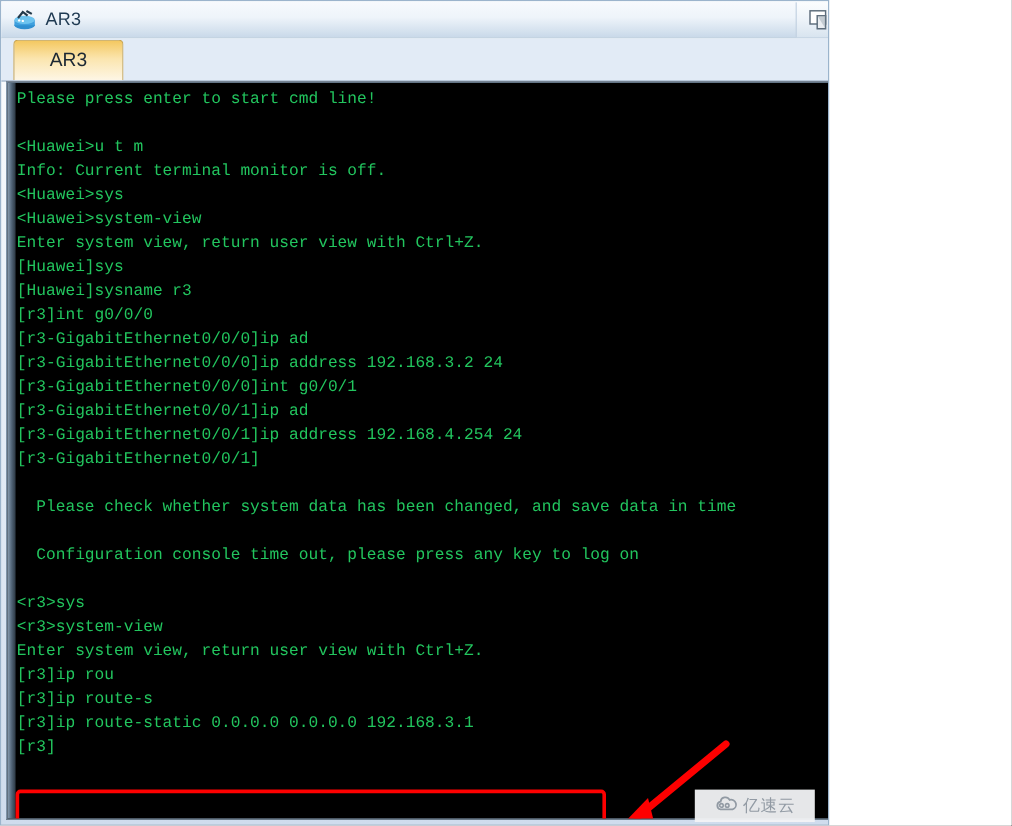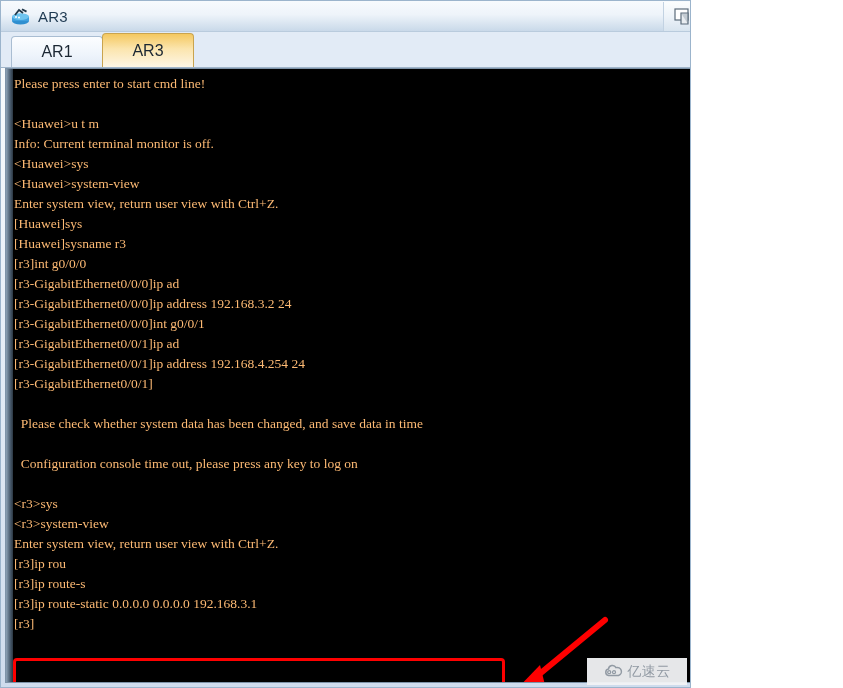--- a/index.html
+++ b/index.html
@@ -144,22 +144,22 @@
     width: 7px;
     height: 100%;
     background: linear-gradient(90deg, #8ea3b7 0%, #4f6275 55%, #2b3742 100%);
   }
   .term {
     position: absolute;
     left: 8px;
     top: 0;
     right: 0;
     bottom: 0;
-    color: #fdba74;
-    font-family: Liberation Serif, serif;
+    color: #22c55e;
+    font-family: Liberation Mono, monospace;
     font-size: 13.5px;
     line-height: 20px;
     white-space: pre;
     padding-top: 5px;
     box-sizing: border-box;
   }
   .term .line { height: 20px; }
   .term .blank { height: 20px; }
 
   
@@ -179,21 +179,21 @@
     left: 498px;
     top: 546px;
     width: 110px;
     height: 82px;
     pointer-events: none;
   }
 
   
   .watermark {
     position: absolute;
-    right: 3px;
+    right: 11px;
     bottom: 2px;
     width: 100px;
     height: 27px;
     background: #f3f4f6;
     display: flex;
     align-items: center;
     justify-content: center;
     gap: 4px;
     opacity: 0.95;
   }
@@ -251,23 +251,20 @@
         </span>
       </div>
       <div class="winbtn">
         <span class="glyph-x">X</span>
       </div>
     </div>
   </div>
 
   <div class="tabstrip">
     <div class="tabs">
-      <div class="tab inactive">
-        <span>AR1</span>
-      </div>
       <div class="tab active">
         <span>AR3</span>
       </div>
     </div>
   </div>
 
   <div class="term-frame">
     <div class="term-gutter"></div>
     <div class="term" id="terminal-output"><div class="line">Please press enter to start cmd line!</div><div class="blank">&nbsp;</div><div class="line">&lt;Huawei&gt;u t m</div><div class="line">Info: Current terminal monitor is off.</div><div class="line">&lt;Huawei&gt;sys</div><div class="line">&lt;Huawei&gt;system-view</div><div class="line">Enter system view, return user view with Ctrl+Z.</div><div class="line">[Huawei]sys</div><div class="line">[Huawei]sysname r3</div><div class="line">[r3]int g0/0/0</div><div class="line">[r3-GigabitEthernet0/0/0]ip ad</div><div class="line">[r3-GigabitEthernet0/0/0]ip address 192.168.3.2 24</div><div class="line">[r3-GigabitEthernet0/0/0]int g0/0/1</div><div class="line">[r3-GigabitEthernet0/0/1]ip ad</div><div class="line">[r3-GigabitEthernet0/0/1]ip address 192.168.4.254 24</div><div class="line">[r3-GigabitEthernet0/0/1]</div><div class="blank">&nbsp;</div><div class="line">  Please check whether system data has been changed, and save data in time</div><div class="blank">&nbsp;</div><div class="line">  Configuration console time out, please press any key to log on</div><div class="blank">&nbsp;</div><div class="line">&lt;r3&gt;sys</div><div class="line">&lt;r3&gt;system-view</div><div class="line">Enter system view, return user view with Ctrl+Z.</div><div class="line">[r3]ip rou</div><div class="line">[r3]ip route-s</div><div class="line">[r3]ip route-static 0.0.0.0 0.0.0.0 192.168.3.1</div><div class="line">[r3]</div></div>
 

